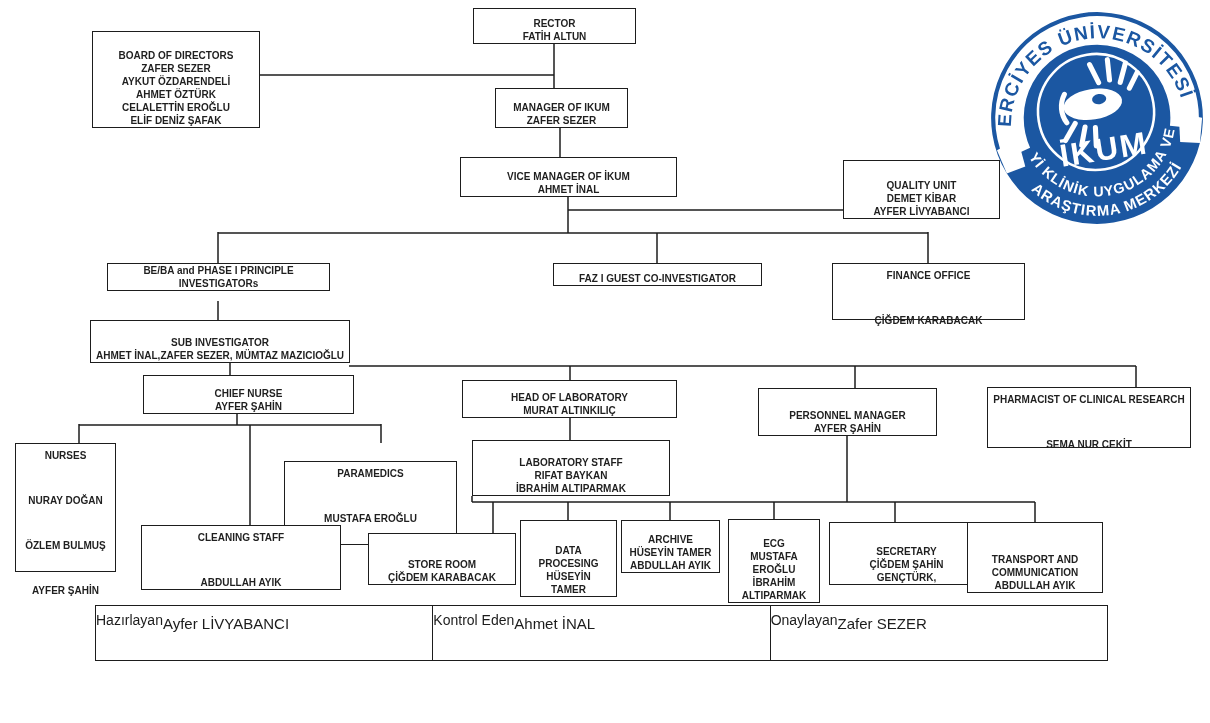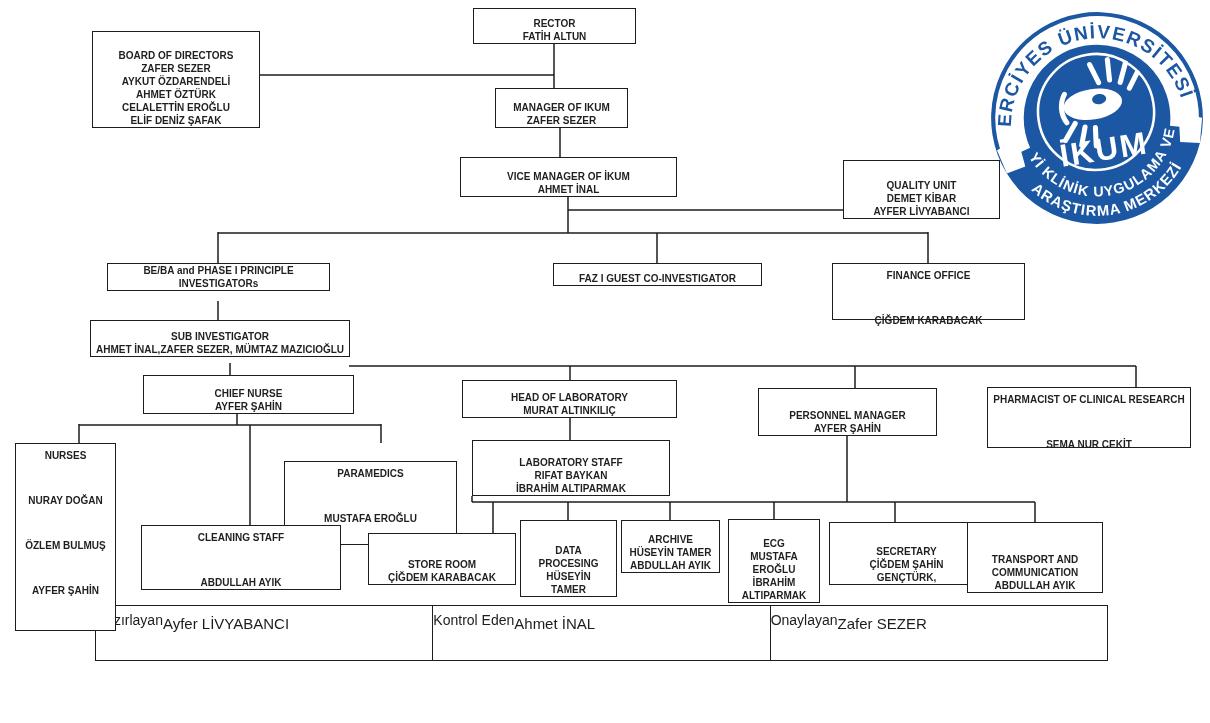--- a/index.html
+++ b/index.html
@@ -116,41 +116,41 @@
     <div class="ln">BE/BA and PHASE I PRINCIPLE</div>
     <div class="ln">INVESTIGATORs</div>
   </div>
 <div class="box" style="left:553px;top:263px;width:209px;height:23px">
     <div class="ln">FAZ I GUEST CO-INVESTIGATOR</div>
   </div>
 <div class="box top" style="left:832px;top:263px;width:193px;height:57px">
     <div class="ln">FINANCE OFFICE</div>
     <div class="ln">ÇİĞDEM KARABACAK</div>
   </div>
-<div class="box" style="left:90px;top:320px;width:260px;height:37px">
+<div class="box" style="left:90px;top:320px;width:260px;height:43px">
     <div class="ln">SUB INVESTIGATOR</div>
     <div class="ln">AHMET İNAL,ZAFER SEZER, MÜMTAZ MAZICIOĞLU</div>
   </div>
 <div class="box" style="left:143px;top:375px;width:211px;height:39px">
     <div class="ln">CHIEF NURSE</div>
     <div class="ln">AYFER ŞAHİN</div>
   </div>
 <div class="box" style="left:462px;top:380px;width:215px;height:38px">
     <div class="ln">HEAD OF LABORATORY</div>
     <div class="ln">MURAT ALTINKILIÇ</div>
   </div>
 <div class="box" style="left:758px;top:388px;width:179px;height:48px">
     <div class="ln">PERSONNEL MANAGER</div>
     <div class="ln">AYFER ŞAHİN</div>
   </div>
 <div class="box top" style="left:987px;top:387px;width:204px;height:61px">
     <div class="ln">PHARMACIST OF CLINICAL RESEARCH</div>
     <div class="ln">SEMA NUR CEKİT</div>
   </div>
-<div class="box top" style="left:15px;top:443px;width:101px;height:188px">
+<div class="box top" style="left:15px;top:443px;width:101px;height:129px">
     <div class="ln">NURSES</div>
     <div class="ln">NURAY DOĞAN</div>
     <div class="ln">ÖZLEM BULMUŞ</div>
     <div class="ln">AYFER ŞAHİN</div>
   </div>
 <div class="box top" style="left:284px;top:461px;width:173px;height:84px">
     <div class="ln">PARAMEDICS</div>
     <div class="ln">MUSTAFA EROĞLU</div>
   </div>
 <div class="box" style="left:472px;top:440px;width:198px;height:56px">

